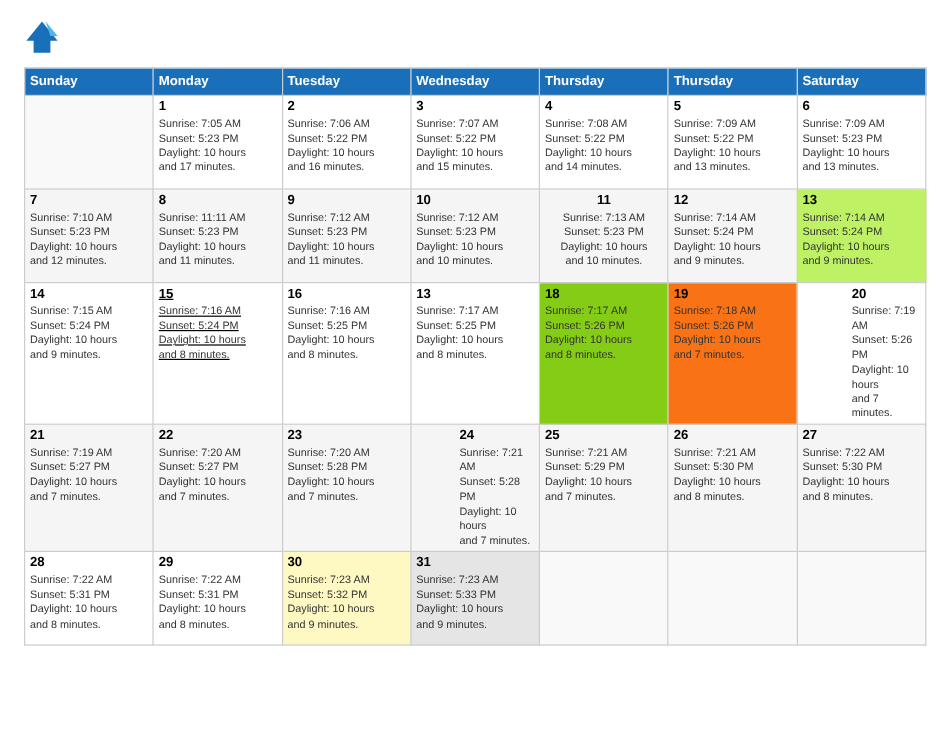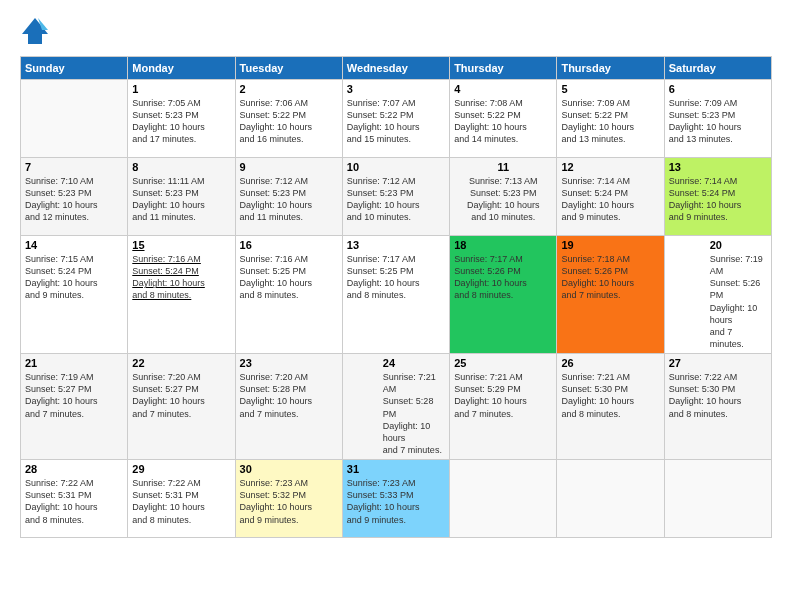--- a/index.html
+++ b/index.html
@@ -248,21 +248,21 @@
 Daylight: 10 hours
 and 8 minutes.</div>
           </td>
           <td style="background: rgb(255, 255, 255);">
             <span class="day-num">13</span>
             <div class="day-info" style="white-space: pre-line;">Sunrise: 7:17 AM
 Sunset: 5:25 PM
 Daylight: 10 hours
 and 8 minutes.</div>
           </td>
-          <td style="background: #22c55e; margin-top: 48px;">
+          <td style="background: #84cc16; margin-top: 48px;">
             <span class="day-num">18</span>
             <div class="day-info" style="white-space: pre-line;">Sunrise: 7:17 AM
 Sunset: 5:26 PM
 Daylight: 10 hours
 and 8 minutes.</div>
           </td>
           <td style="background: #f97316;">
             <span class="day-num">19</span>
             <div class="day-info" style="white-space: pre-line;">Sunrise: 7:18 AM
 Sunset: 5:26 PM
@@ -343,21 +343,21 @@
 Daylight: 10 hours
 and 8 minutes.</div>
           </td>
           <td style="background: #fef9c3;">
             <span class="day-num">30</span>
             <div class="day-info" style="white-space: pre-line;">Sunrise: 7:23 AM
 Sunset: 5:32 PM
 Daylight: 10 hours
 and 9 minutes.</div>
           </td>
-          <td style="background: #7dd3fc;">
+          <td style="background: #e5e5e5;">
             <span class="day-num">31</span>
             <div class="day-info" style="white-space: pre-line;">Sunrise: 7:23 AM
 Sunset: 5:33 PM
 Daylight: 10 hours
 and 9 minutes.</div>
           </td>
           <td class="empty-cell" style="background: rgb(249, 249, 249);"></td>
           <td class="empty-cell" style="background: rgb(249, 249, 249);"></td>
           <td class="empty-cell" style="background: rgb(249, 249, 249);"></td>
         </tr>

